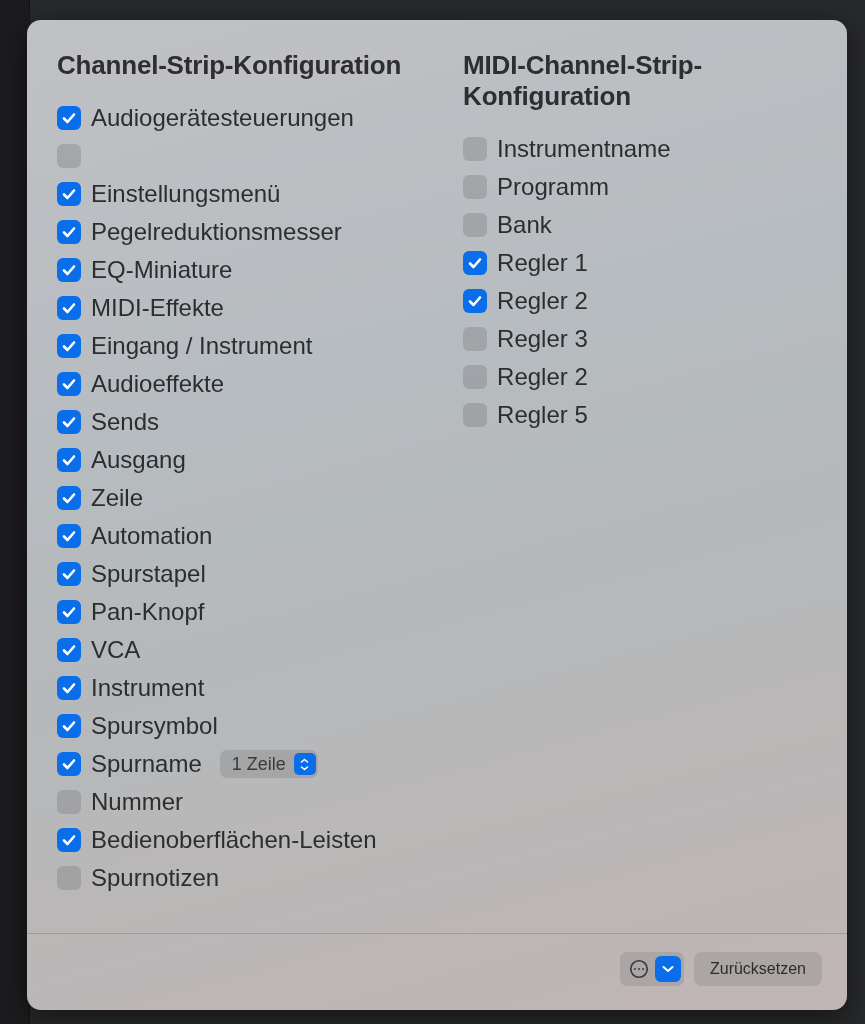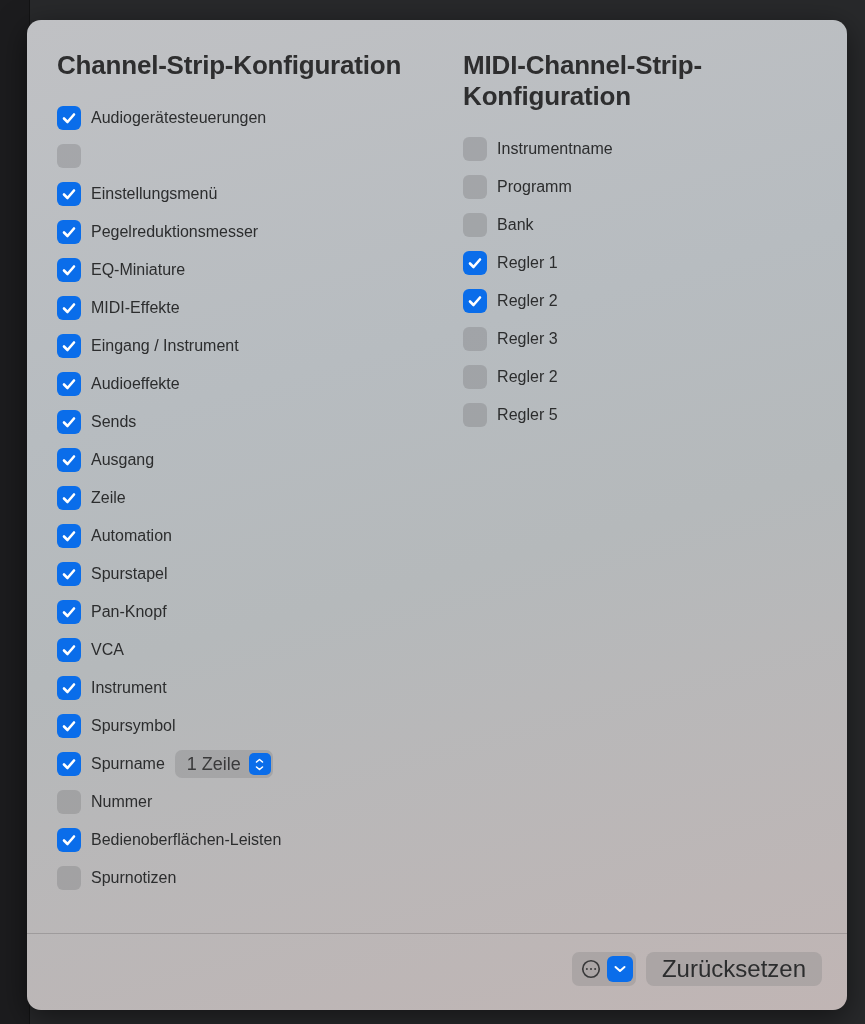--- a/index.html
+++ b/index.html
@@ -79,27 +79,27 @@
       background: #0a6dea;
     }
     .checkbox.unchecked {
       background: rgba(120,120,122,0.35);
     }
     .checkbox svg {
       width: 16px;
       height: 16px;
     }
     .option-label {
-      font-size: 16px;
+      font-size: 24px;
       color: #2c2d2e;
       font-weight: 400;
       white-space: nowrap;
     }
     .dropdown {
-      margin-left: 0;
+      margin-left: 8px;
       display: inline-flex;
       align-items: center;
       background: rgba(130,130,132,0.35);
       border-radius: 7px;
       height: 28px;
       padding: 0 2px 0 12px;
       cursor: pointer;
     }
     .dropdown-label {
       font-size: 18px;
@@ -162,21 +162,21 @@
     .chevron-btn svg {
       width: 12px;
       height: 8px;
     }
     .reset-button {
       background: rgba(130,130,132,0.32);
       border: none;
       border-radius: 8px;
       height: 34px;
       padding: 0 16px;
-      font-size: 24px;
+      font-size: 16px;
       color: #2c2d2e;
       font-weight: 400;
       cursor: pointer;
       font-family: inherit;
     }
   </style>
 </head>
 <body>
 
 <div class="backdrop-left"></div>

